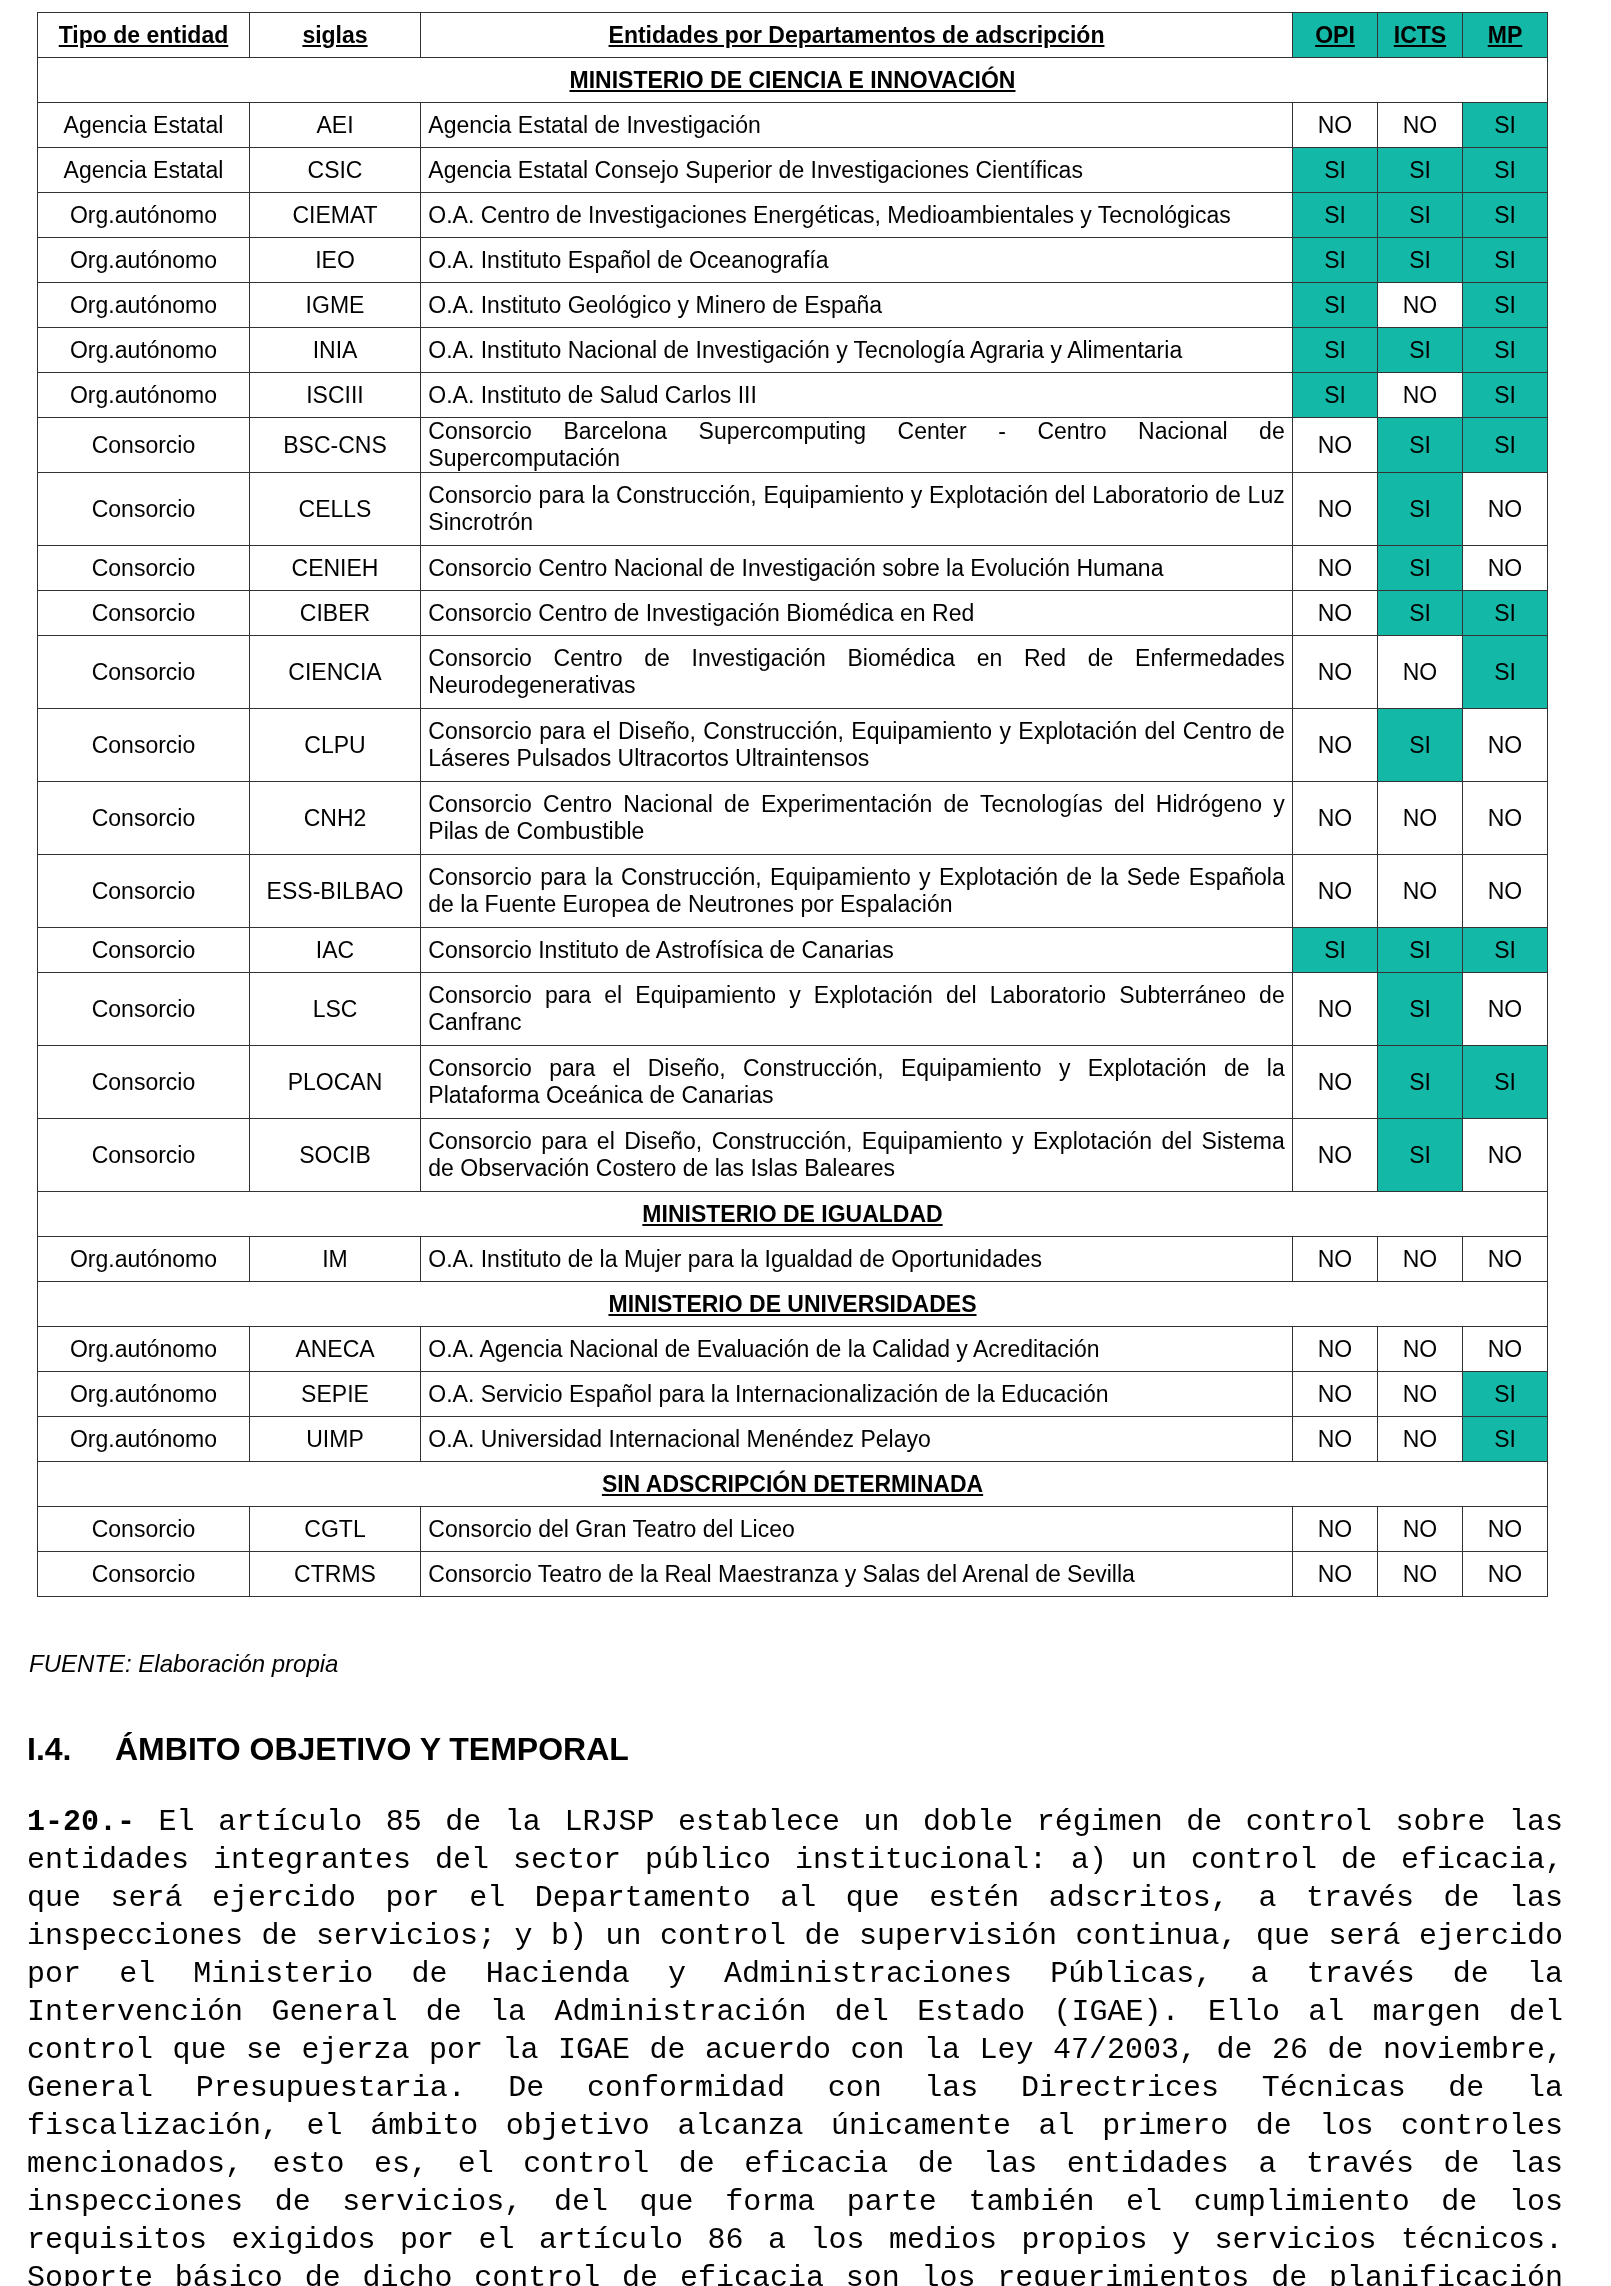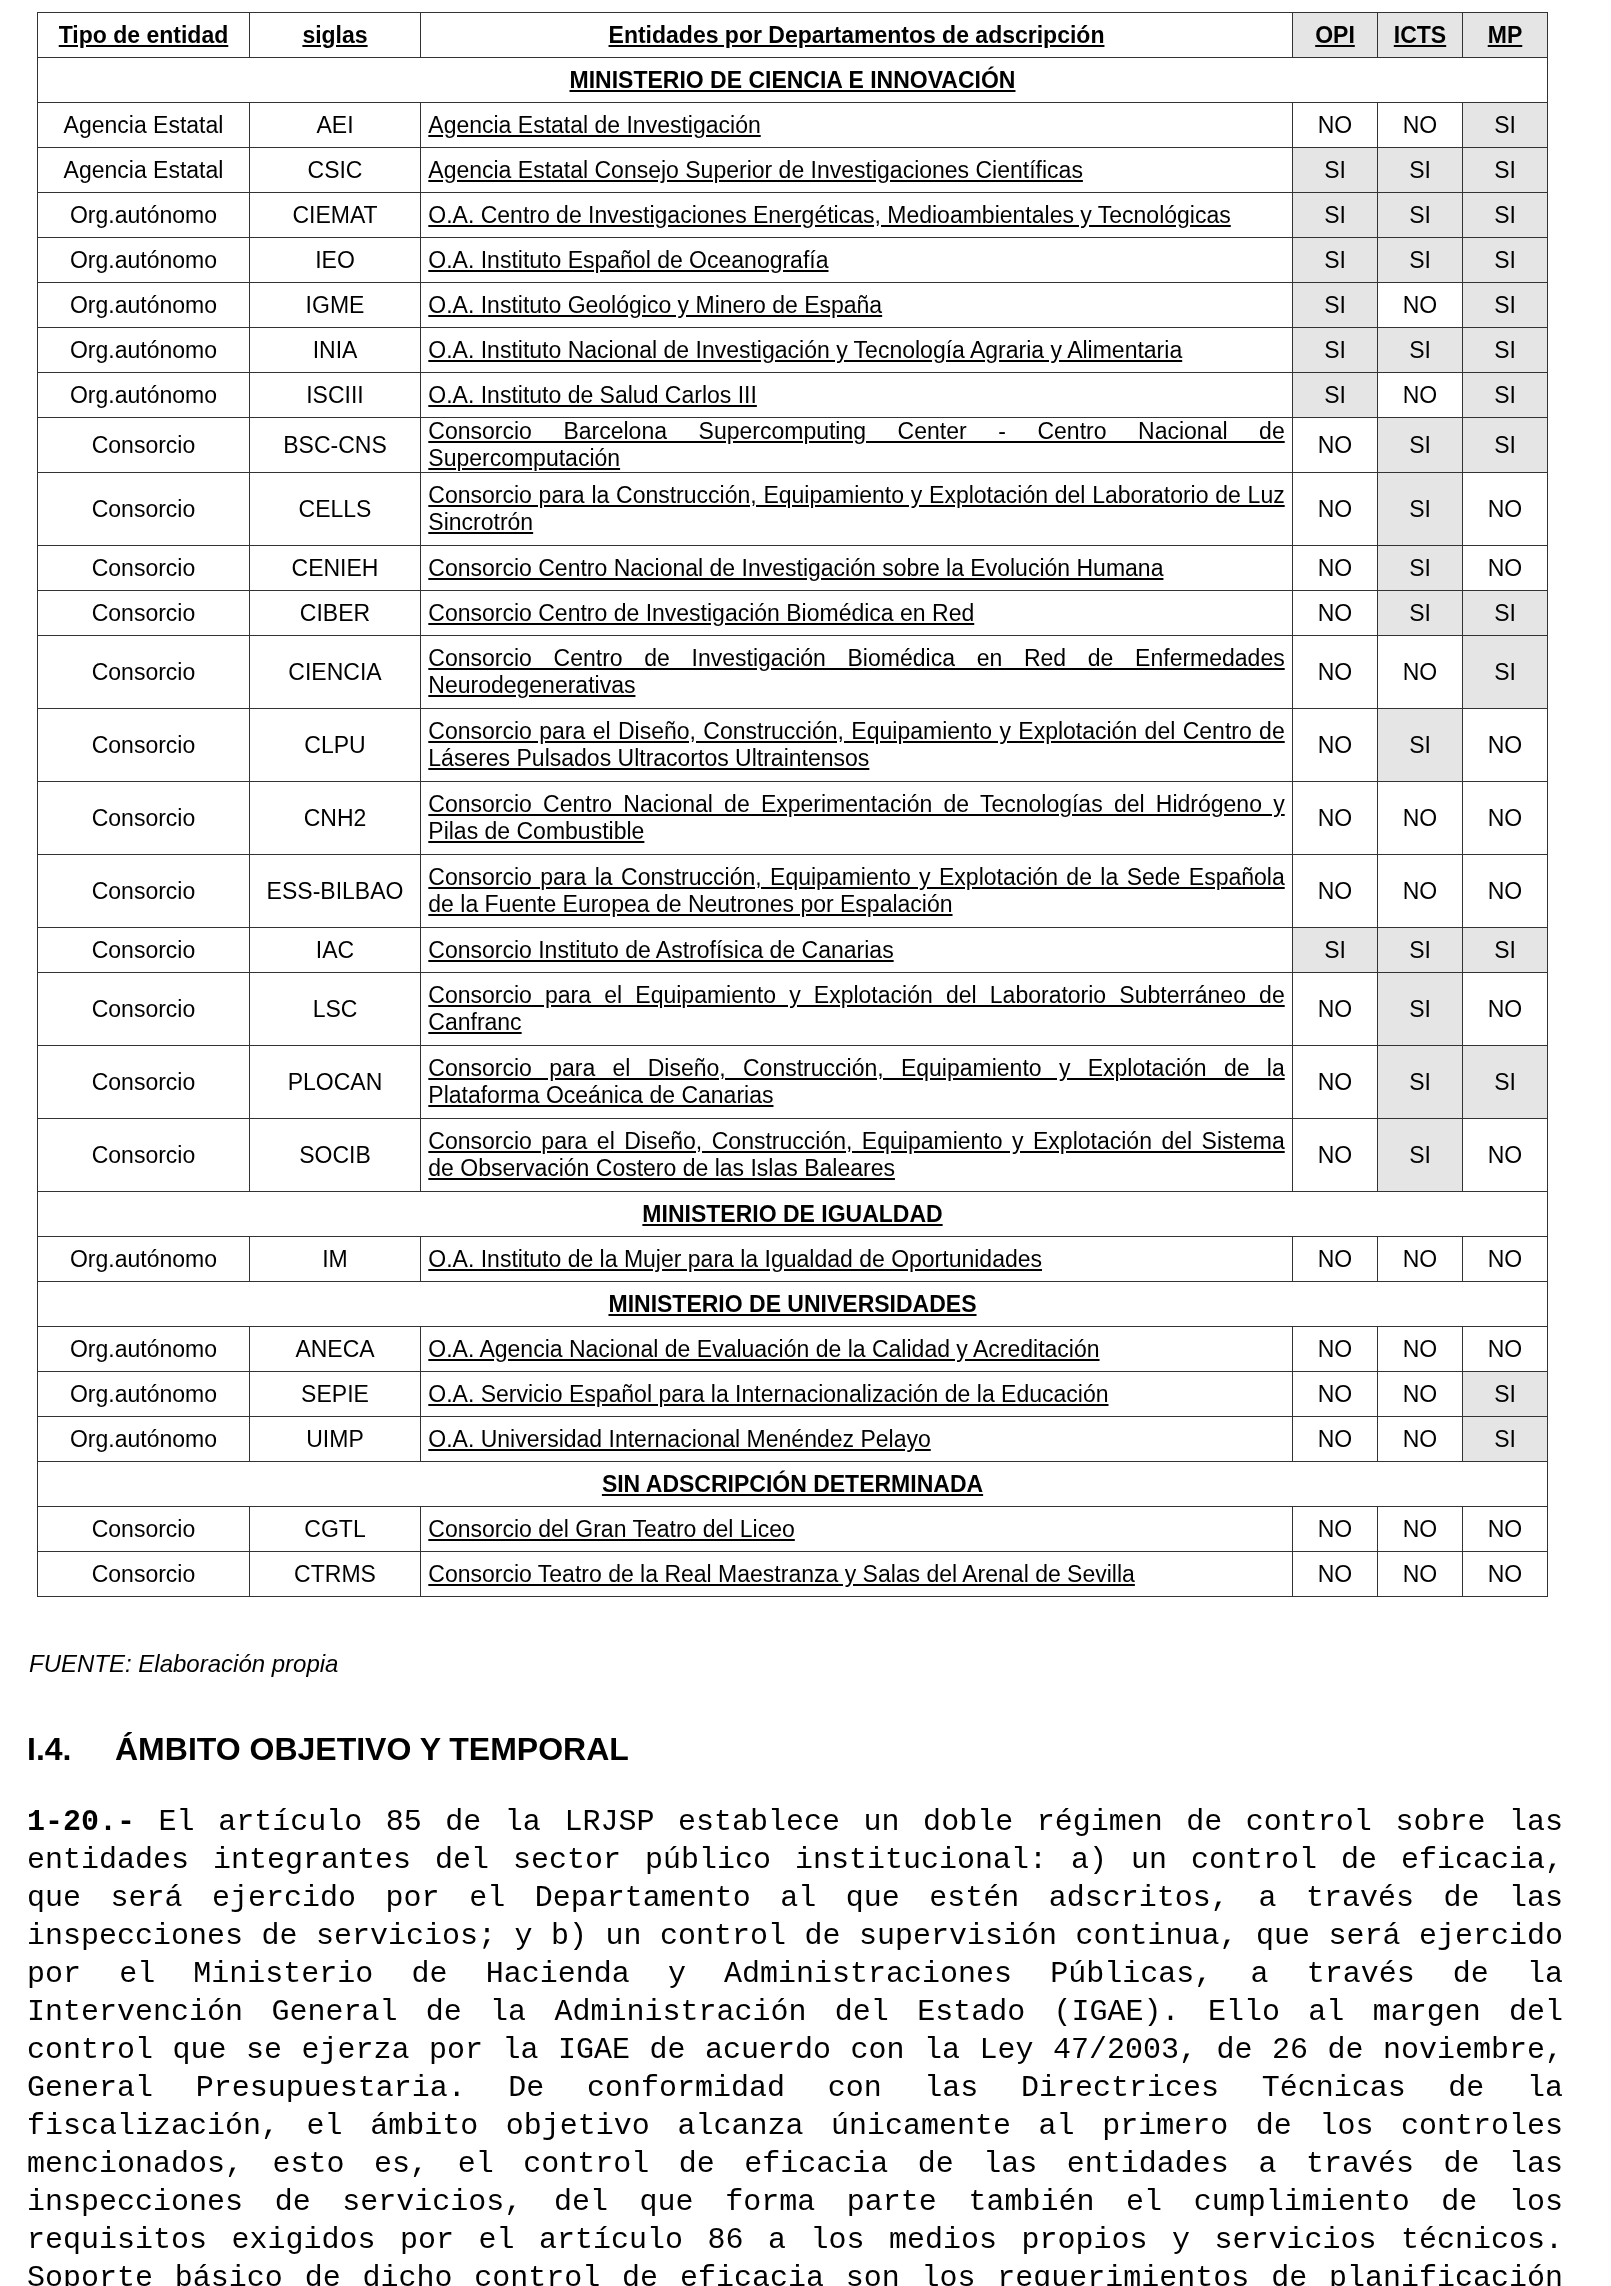--- a/index.html
+++ b/index.html
@@ -1,24 +1,24 @@
 <!DOCTYPE html>
 <html style="font-size:14.5px"><head>
 <meta charset="utf-8">
 <style>
   html, body { margin:0; padding:0; background:#ffffff; }
   body { width:1611px; height:2287px; position:relative; overflow:hidden;
          font-family:"Liberation Sans", sans-serif; color:#000; }
   #tbl { position:absolute; left:37px; top:12px; width:1511px; border-collapse:collapse; table-layout:fixed; }
   #tbl td { border:1.8px solid #333; padding:0; font-size:23px; line-height:27px; vertical-align:middle; }
   #tbl td.c { text-align:center; }
-  #tbl td.d { text-align:justify; padding:0 7.3px; text-align-last:left;text-decoration:underline; }
+  #tbl td.d { text-align:justify; padding:0 7.3px; text-align-last:left; }
   #tbl td.h { font-weight:bold; text-decoration:underline; text-align:center; }
   #tbl td.sec { font-weight:bold; text-decoration:underline; text-align:center; }
-  #tbl td.y { background:#e5e5e5;text-align:center; }
+  #tbl td.y { background:#14b8a6;text-align:center; }
   .caption { position:absolute; left:29px; top:1650px; font-size:24px; font-style:italic; }
   .heading { position:absolute; left:27px; top:1731px; font-size:32px; font-weight:bold; }
   .heading .num { display:inline-block; width:88px; }
   .para { position:absolute; left:27px; top:1803px; width:1536px; font-size:30px; line-height:38px; text-align:justify;font-family:Liberation Mono, monospace; }
   .para b { font-weight:bold; }
 </style>
 </head>
 <body>
 
 <table id="tbl">

